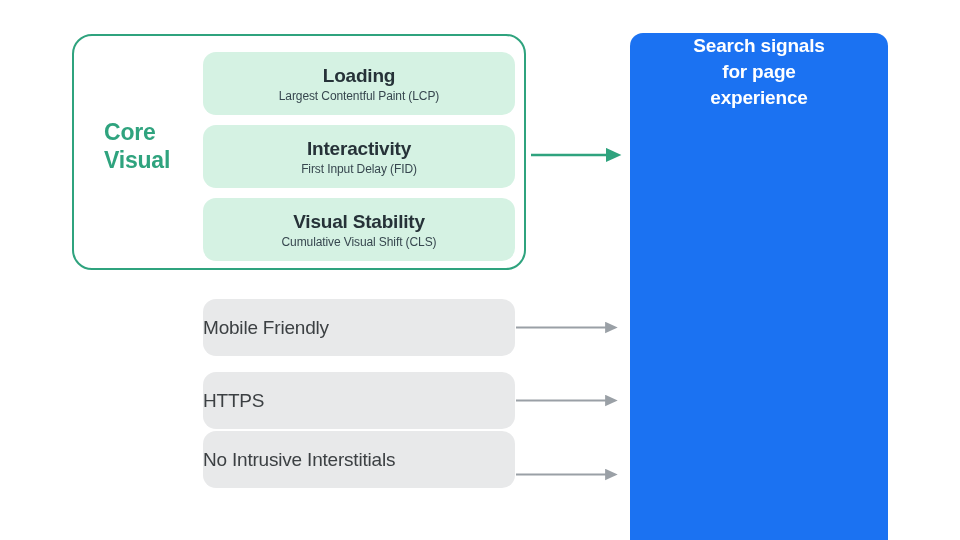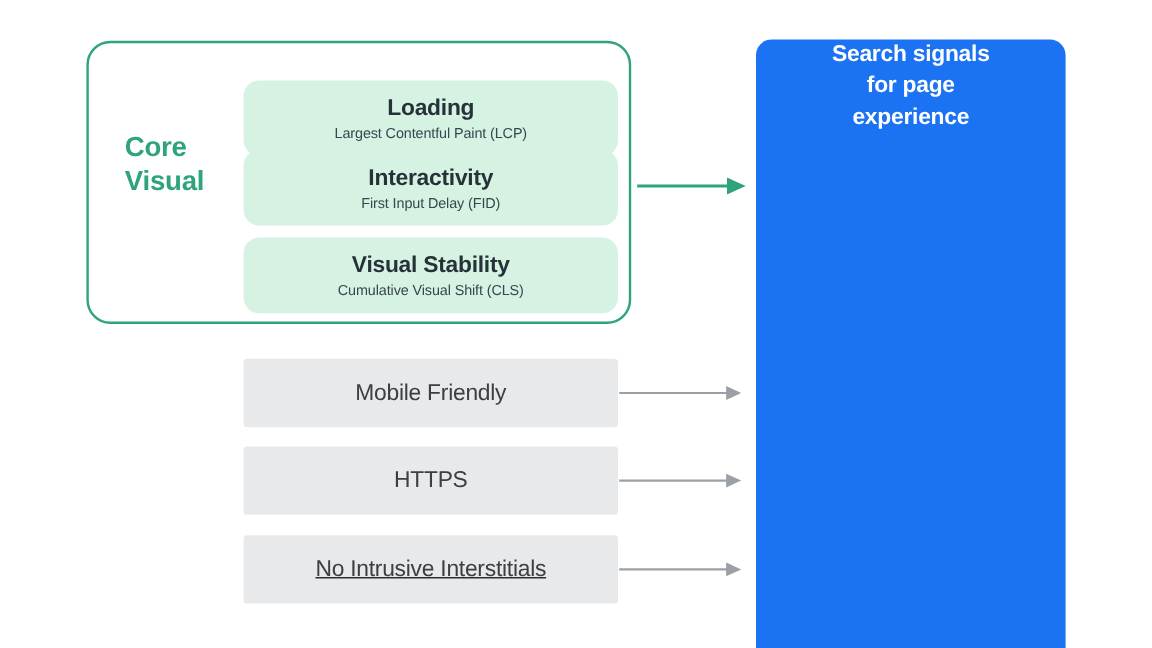--- a/index.html
+++ b/index.html
@@ -26,21 +26,21 @@
     top: 34px;
     width: 454px;
     height: 236px;
     border: 2px solid #2FA37E;
     border-radius: 20px;
     box-sizing: border-box;
   }
   .cwv-label {
     position: absolute;
     left: 30px;
-    top: 72px;
+    top: 82px;
     width: 110px;
     color: #2FA37E;
     font-size: 23px;
     font-weight: bold;
     line-height: 28px;
     letter-spacing: -0.2px;
   }
   .cwv-label span { display: block; }
 
   
@@ -50,21 +50,21 @@
     width: 312px;
     height: 63px;
     background: #D5F2E3;
     border-radius: 13px;
     box-sizing: border-box;
     display: flex;
     flex-direction: column;
     align-items: center;
     justify-content: center;
   }
-  .metric-card.m1 { top: 67px; }
+  .metric-card.m1 { top: 52px; }
   .metric-card.m2 { top: 125px; }
   .metric-card.m3 { top: 198px; }
   .metric-title {
     font-size: 19px;
     font-weight: bold;
     color: #263238;
     line-height: 23px;
     letter-spacing: -0.2px;
   }
   .metric-sub {
@@ -76,28 +76,28 @@
     letter-spacing: -0.1px;
   }
 
   
   .signal-card {
     position: absolute;
     left: 203px;
     width: 312px;
     height: 57px;
     background: #E8E9EA;
-    border-radius: 3px;
+    border-radius: 13px;
     display: flex;
     align-items: center;
-    justify-content: center;
+    justify-content: flex-start;
   }
   .signal-card.s1 { top: 299px; }
   .signal-card.s2 { top: 372px; }
-  .signal-card.s3 { top: 446px; text-decoration: underline; }
+  .signal-card.s3 { top: 431px; }
   .signal-label {
     font-size: 19px;
     color: #3C4043;
     letter-spacing: -0.2px;
   }
 
   
   .result-box {
     position: absolute;
     left: 630px;

